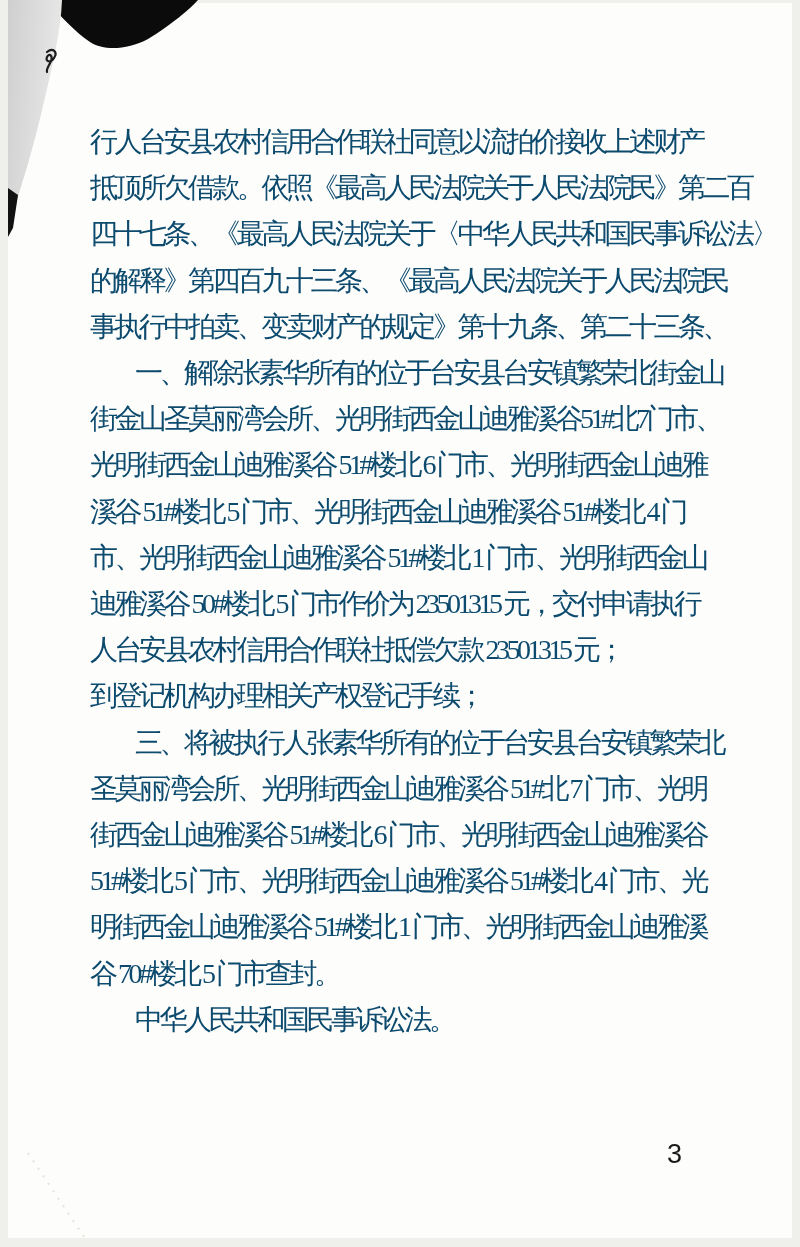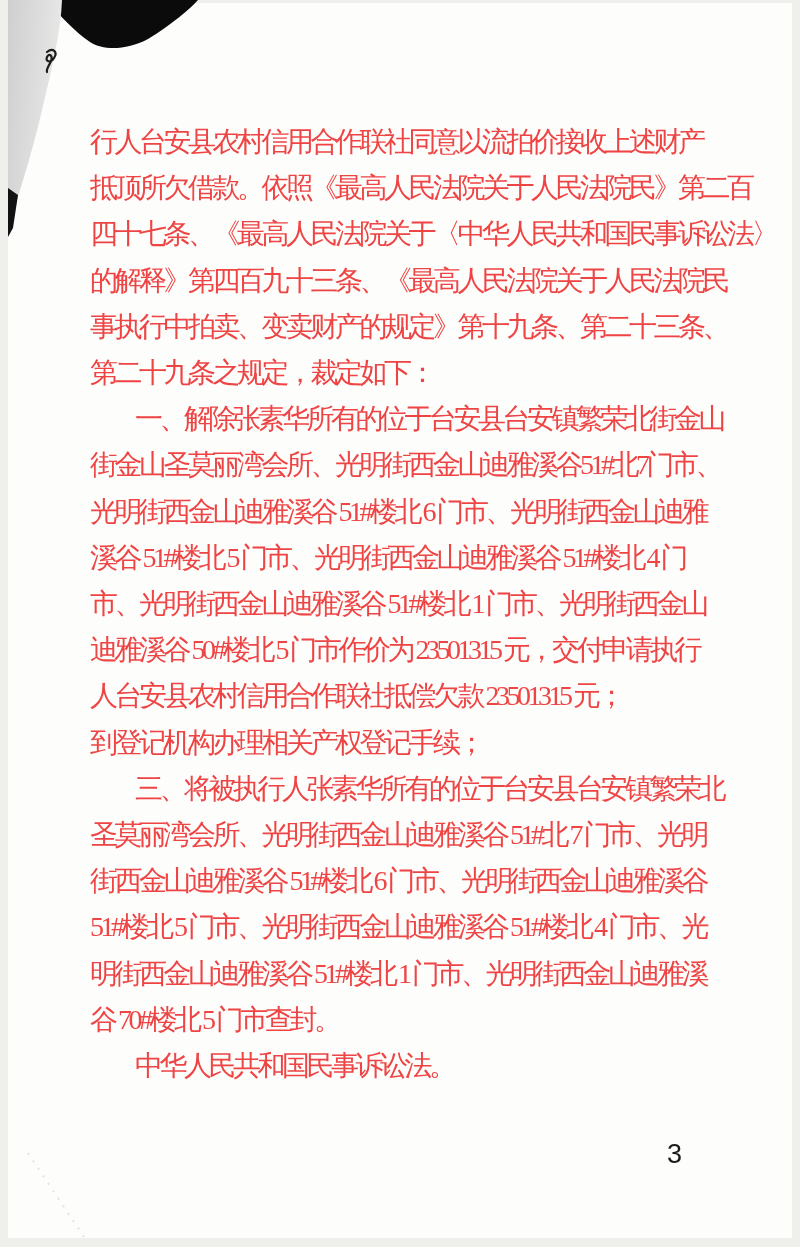--- a/index.html
+++ b/index.html
@@ -25,21 +25,21 @@
   .body-text {
     position: absolute;
     left: 82px; top: 116px;
     width: 652px;
   }
   .line {
     line-height: 46.2px;
     font-size: 28px;
     letter-spacing: -3.5px;
     white-space: nowrap;
-    color: #ef4444;
+    color: #0c4a6e;
     text-rendering: optimizeLegibility;
   }
   .line.indent { padding-left: 45px; }
   .pagenum {
     position: absolute;
     left: 659px; top: 1136px;
     font-family: "Liberation Sans", "DejaVu Sans", sans-serif;
     font-size: 27px;
     color: #1b1b1b;
   }
@@ -48,21 +48,20 @@
 <body>
 
 <div class="page">
 
   <div class="body-text">
     <div class="line">行人台安县农村信用合作联社同意以流拍价接收上述财产</div>
     <div class="line">抵顶所欠借款。依照《最高人民法院关于人民法院民》第二百</div>
     <div class="line">四十七条、《最高人民法院关于〈中华人民共和国民事诉讼法〉</div>
     <div class="line">的解释》第四百九十三条、《最高人民法院关于人民法院民</div>
     <div class="line">事执行中拍卖、变卖财产的规定》第十九条、第二十三条、</div>
-    <div class="line">第二十九条之规定，裁定如下：</div>
     <div class="line indent">一、解除张素华所有的位于台安县台安镇繁荣北街金山</div>
     <div class="line">街金山圣莫丽湾会所、光明街西金山迪雅溪谷51#北7门市、</div>
     <div class="line">光明街西金山迪雅溪谷 51#楼北 6 门市、光明街西金山迪雅</div>
     <div class="line">溪谷 51#楼北 5 门市、光明街西金山迪雅溪谷 51#楼北 4 门</div>
     <div class="line">市、光明街西金山迪雅溪谷 51#楼北 1 门市、光明街西金山</div>
     <div class="line">迪雅溪谷 50#楼北 5 门市作价为 23501315 元，交付申请执行</div>
     <div class="line">人台安县农村信用合作联社抵偿欠款 23501315 元；</div>
     <div class="line">到登记机构办理相关产权登记手续；</div>
     <div class="line indent">三、将被执行人张素华所有的位于台安县台安镇繁荣北</div>
     <div class="line">圣莫丽湾会所、光明街西金山迪雅溪谷 51#北 7 门市、光明</div>

